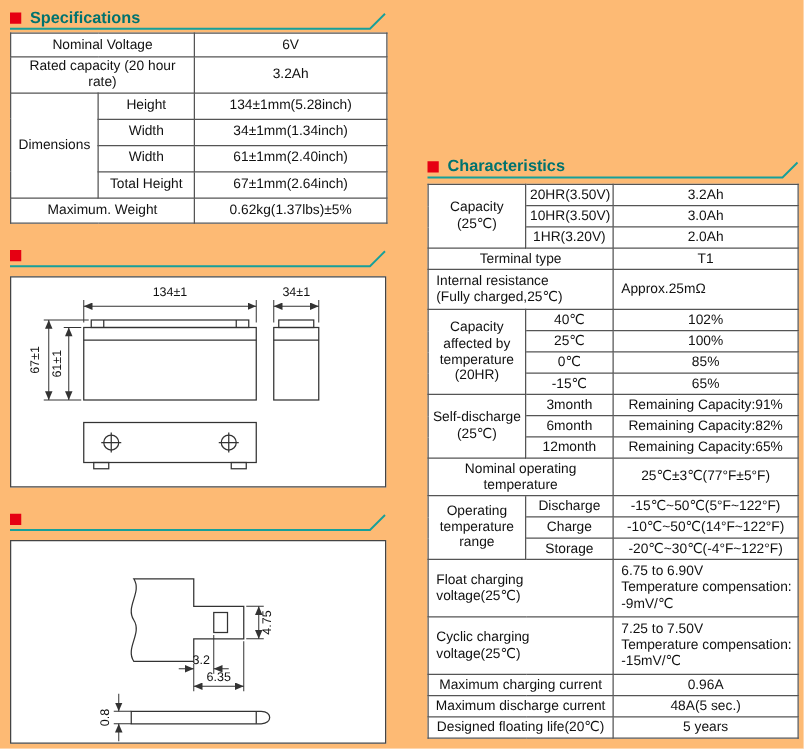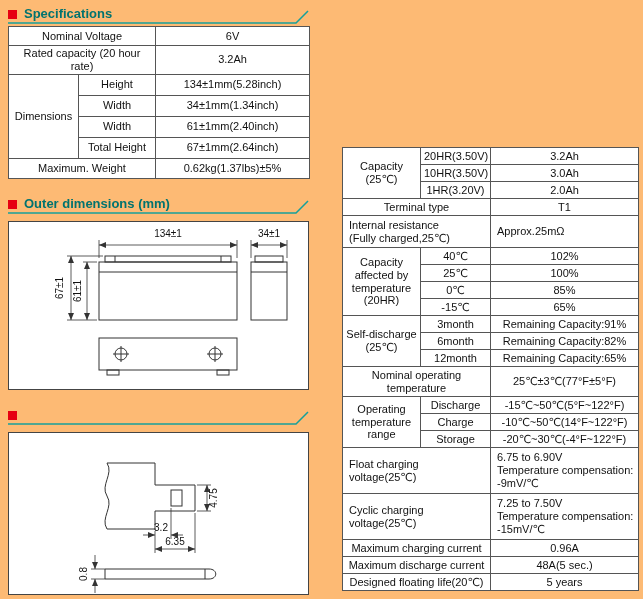--- a/index.html
+++ b/index.html
@@ -70,27 +70,26 @@
       </tr>
       <tr class="h20">
         <td colspan="2">Maximum. Weight</td>
         <td>0.62kg(1.37lbs)±5%</td>
       </tr>
     </tbody>
   </table>
 
   <div class="sec-header" style="left:6px; top:196px; width:304px;">
     <span class="bullet"></span>
-    <span class="title">Outer dimensions  (mm)</span>
     <svg width="304" height="20" viewBox="0 0 304 20">
       <polyline points="2,17 290,17 302,5" fill="none" stroke="#16a09a" stroke-width="1.5"></polyline>
     </svg>
   </div>
 
-  <div class="draw-box" style="left:8px; top:221px; width:301px; height:169px;padding-left:32px;">
+  <div class="draw-box" style="left:8px; top:221px; width:301px; height:169px;">
     <svg width="299" height="167" viewBox="0 0 299 167">
       <defs>
         <marker id="oas" markerWidth="9" markerHeight="8" refX="1" refY="3" orient="auto" markerUnits="userSpaceOnUse">
             <path d="M8,0 L1,3 L8,6 Z" fill="#333"></path>
           </marker>
         <marker id="oae" markerWidth="9" markerHeight="8" refX="7" refY="3" orient="auto" markerUnits="userSpaceOnUse">
             <path d="M0,0 L7,3 L0,6 Z" fill="#333"></path>
           </marker>
       </defs>
       <g stroke="#333" fill="none" stroke-width="1">
@@ -182,20 +181,27 @@
       </g>
       <g>
         <text class="dim-text" x="208" y="65" text-anchor="middle" transform="rotate(-90 208 65)">4.75</text>
         <text class="dim-text" x="152" y="98" text-anchor="middle">3.2</text>
         <text class="dim-text" x="166" y="112" text-anchor="middle">6.35</text>
         <text class="dim-text" x="78" y="141" text-anchor="middle" transform="rotate(-90 78 141)">0.8</text>
       </g>
     </svg>
   </div>
 
+  <div class="sec-header" style="left:340px; top:125px; width:300px;">
+    <span class="bullet"></span>
+    <span class="title">Characteristics</span>
+    <svg width="300" height="20" viewBox="0 0 300 20">
+      <polyline points="2,17 286,17 298,5" fill="none" stroke="#16a09a" stroke-width="1.5"></polyline>
+    </svg>
+  </div>
 
   <table class="tbl" style="left:342px; top:147px; width:296px;">
     <colgroup>
         <col style="width:78px">
         <col style="width:70px">
         <col style="width:148px">
       </colgroup>
     <tbody>
       <tr class="h17">
         <td rowspan="3" class="pre">Capacity

